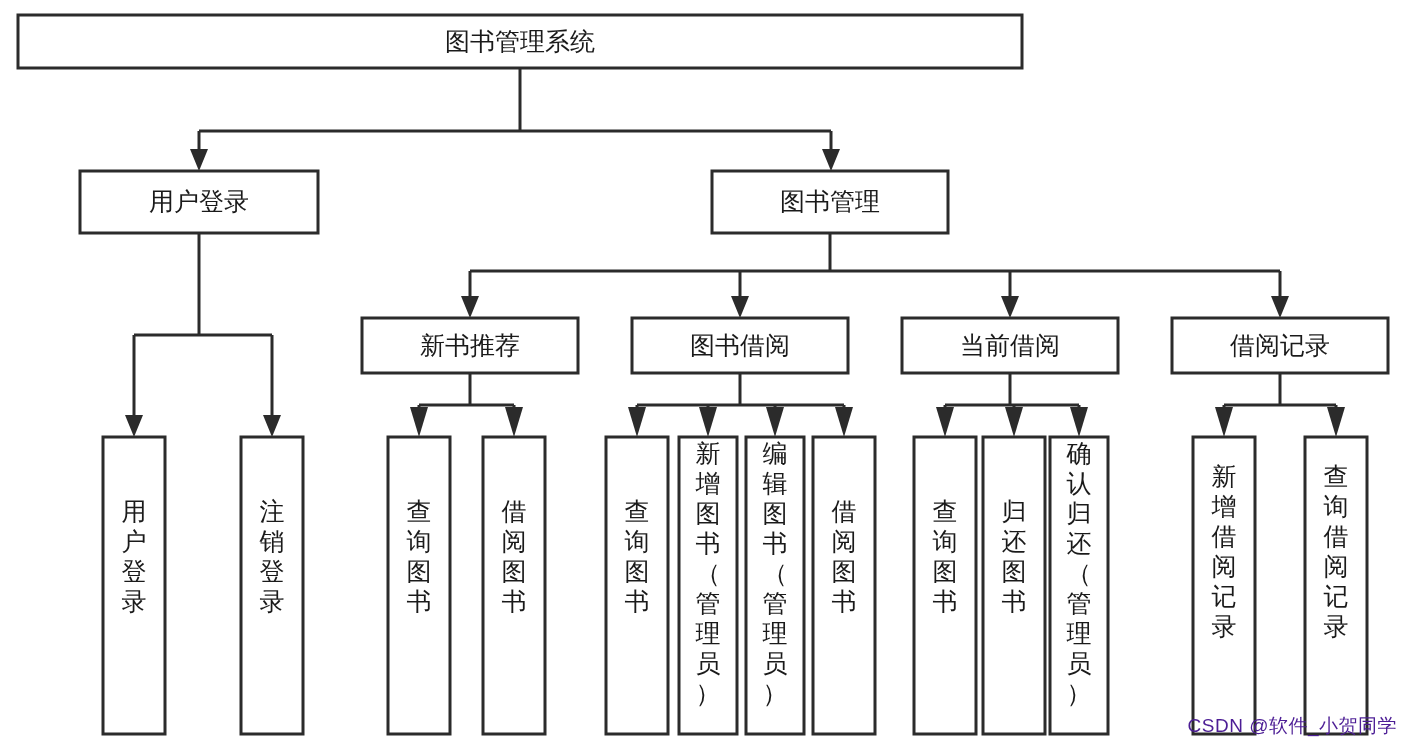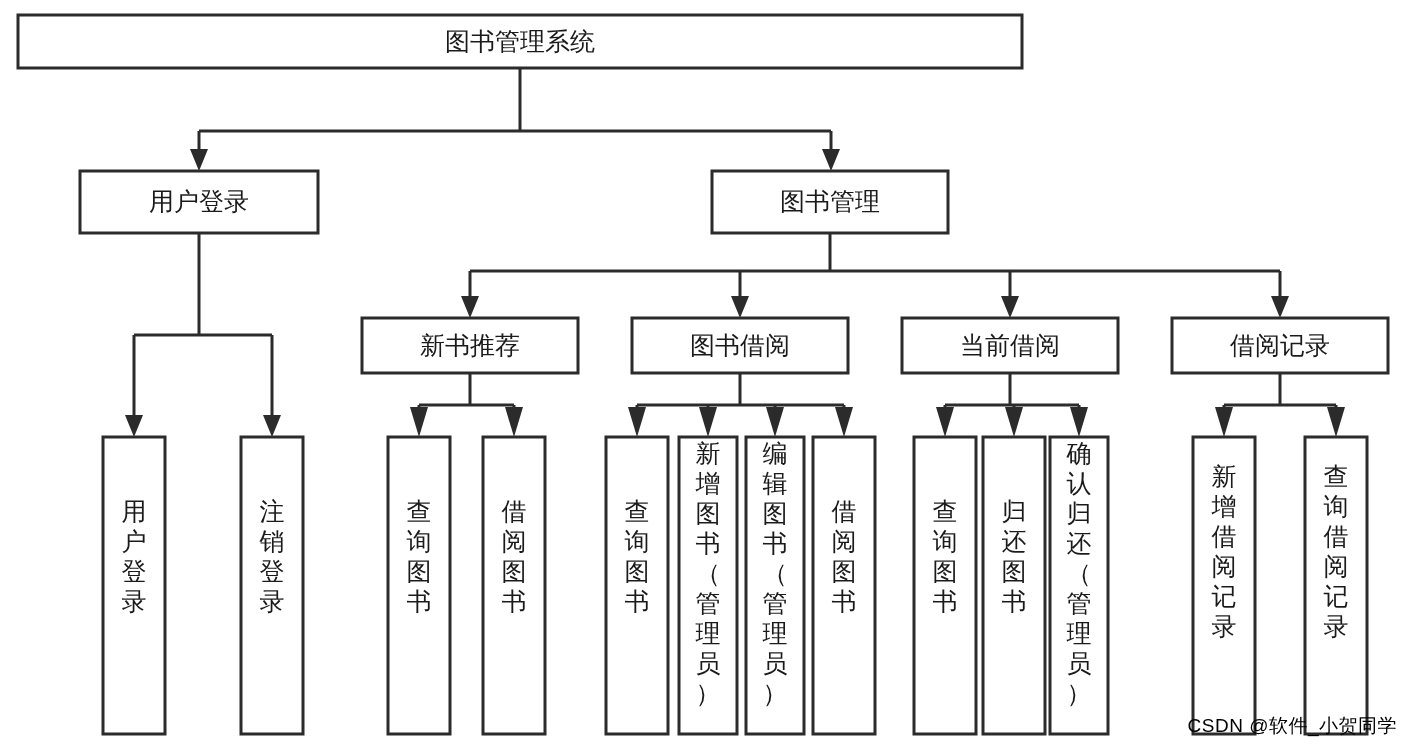--- a/index.html
+++ b/index.html
@@ -53,21 +53,21 @@
     font-size: 25px;
     fill: #1a1a1a;
     text-anchor: middle;
   }
   .watermark {
     position: absolute;
     right: 8px;
     bottom: 8px;
     font-family: "Liberation Sans", "DejaVu Sans", sans-serif;
     font-size: 19px;
-    color: #000000;
+    color: #4c1d95;
     white-space: nowrap;
     letter-spacing: 0.5px;
   }
 </style>
 </head>
 <body>
 
 <div id="diagram-root">
 
   <svg id="flow" viewBox="0 0 1405 747" xmlns="http://www.w3.org/2000/svg">

